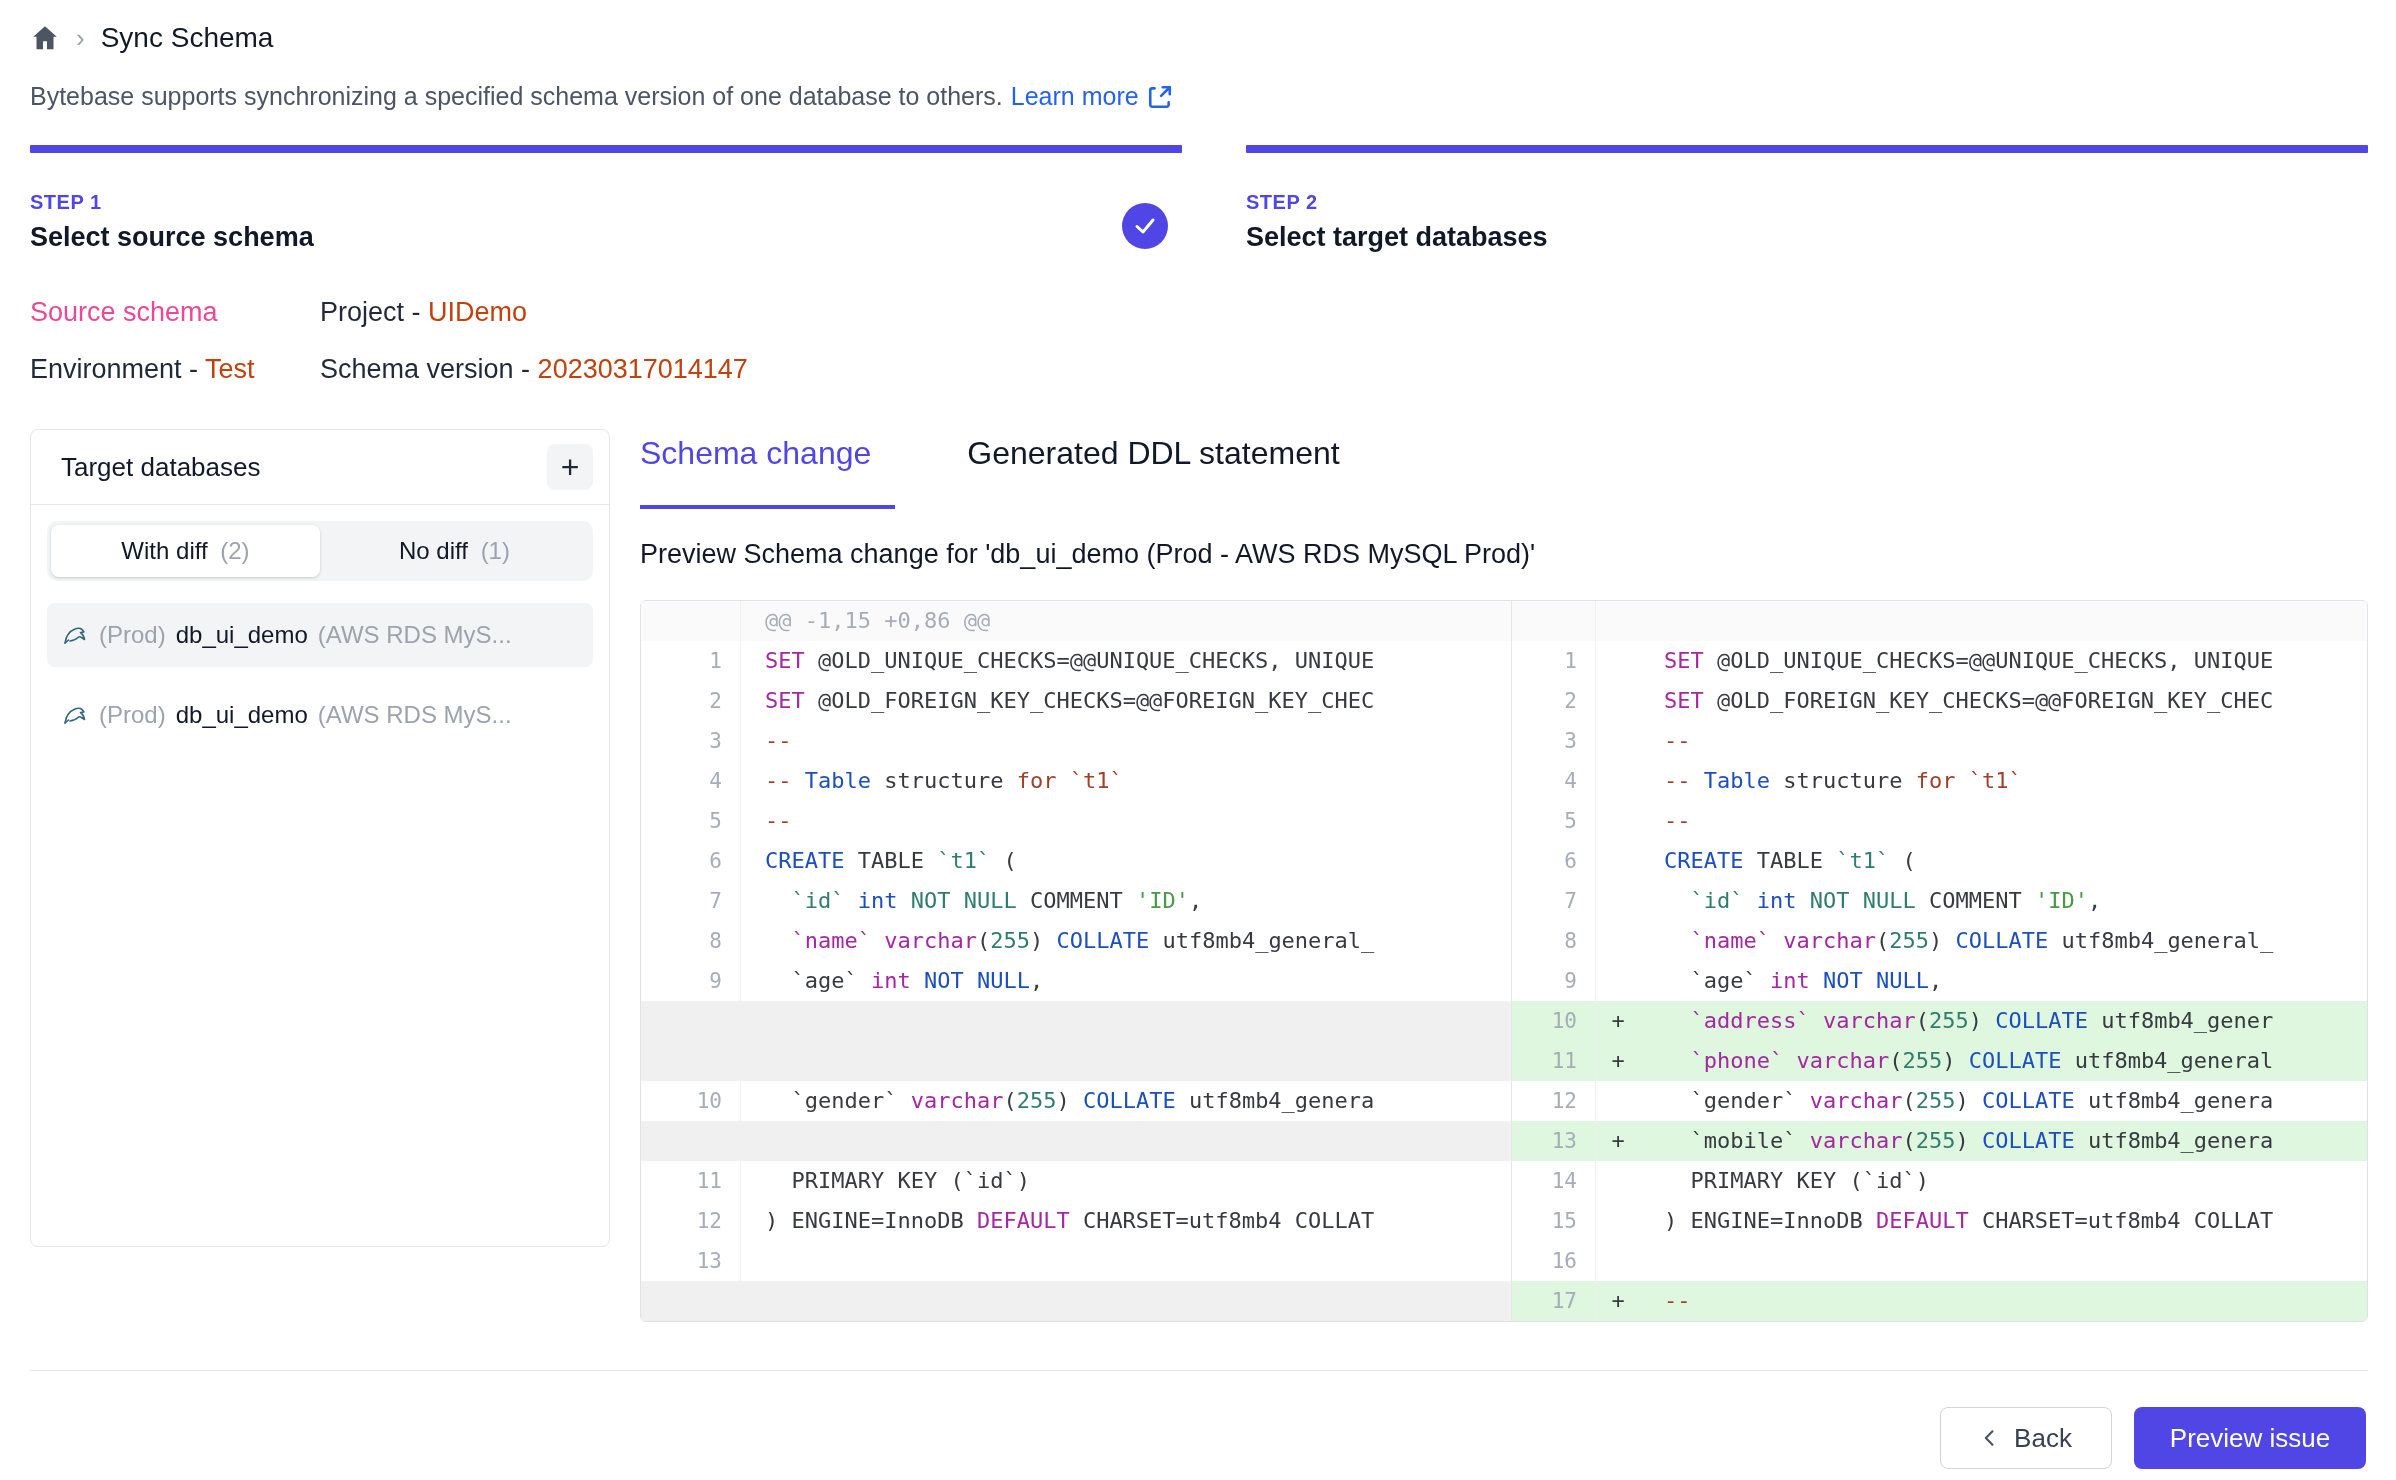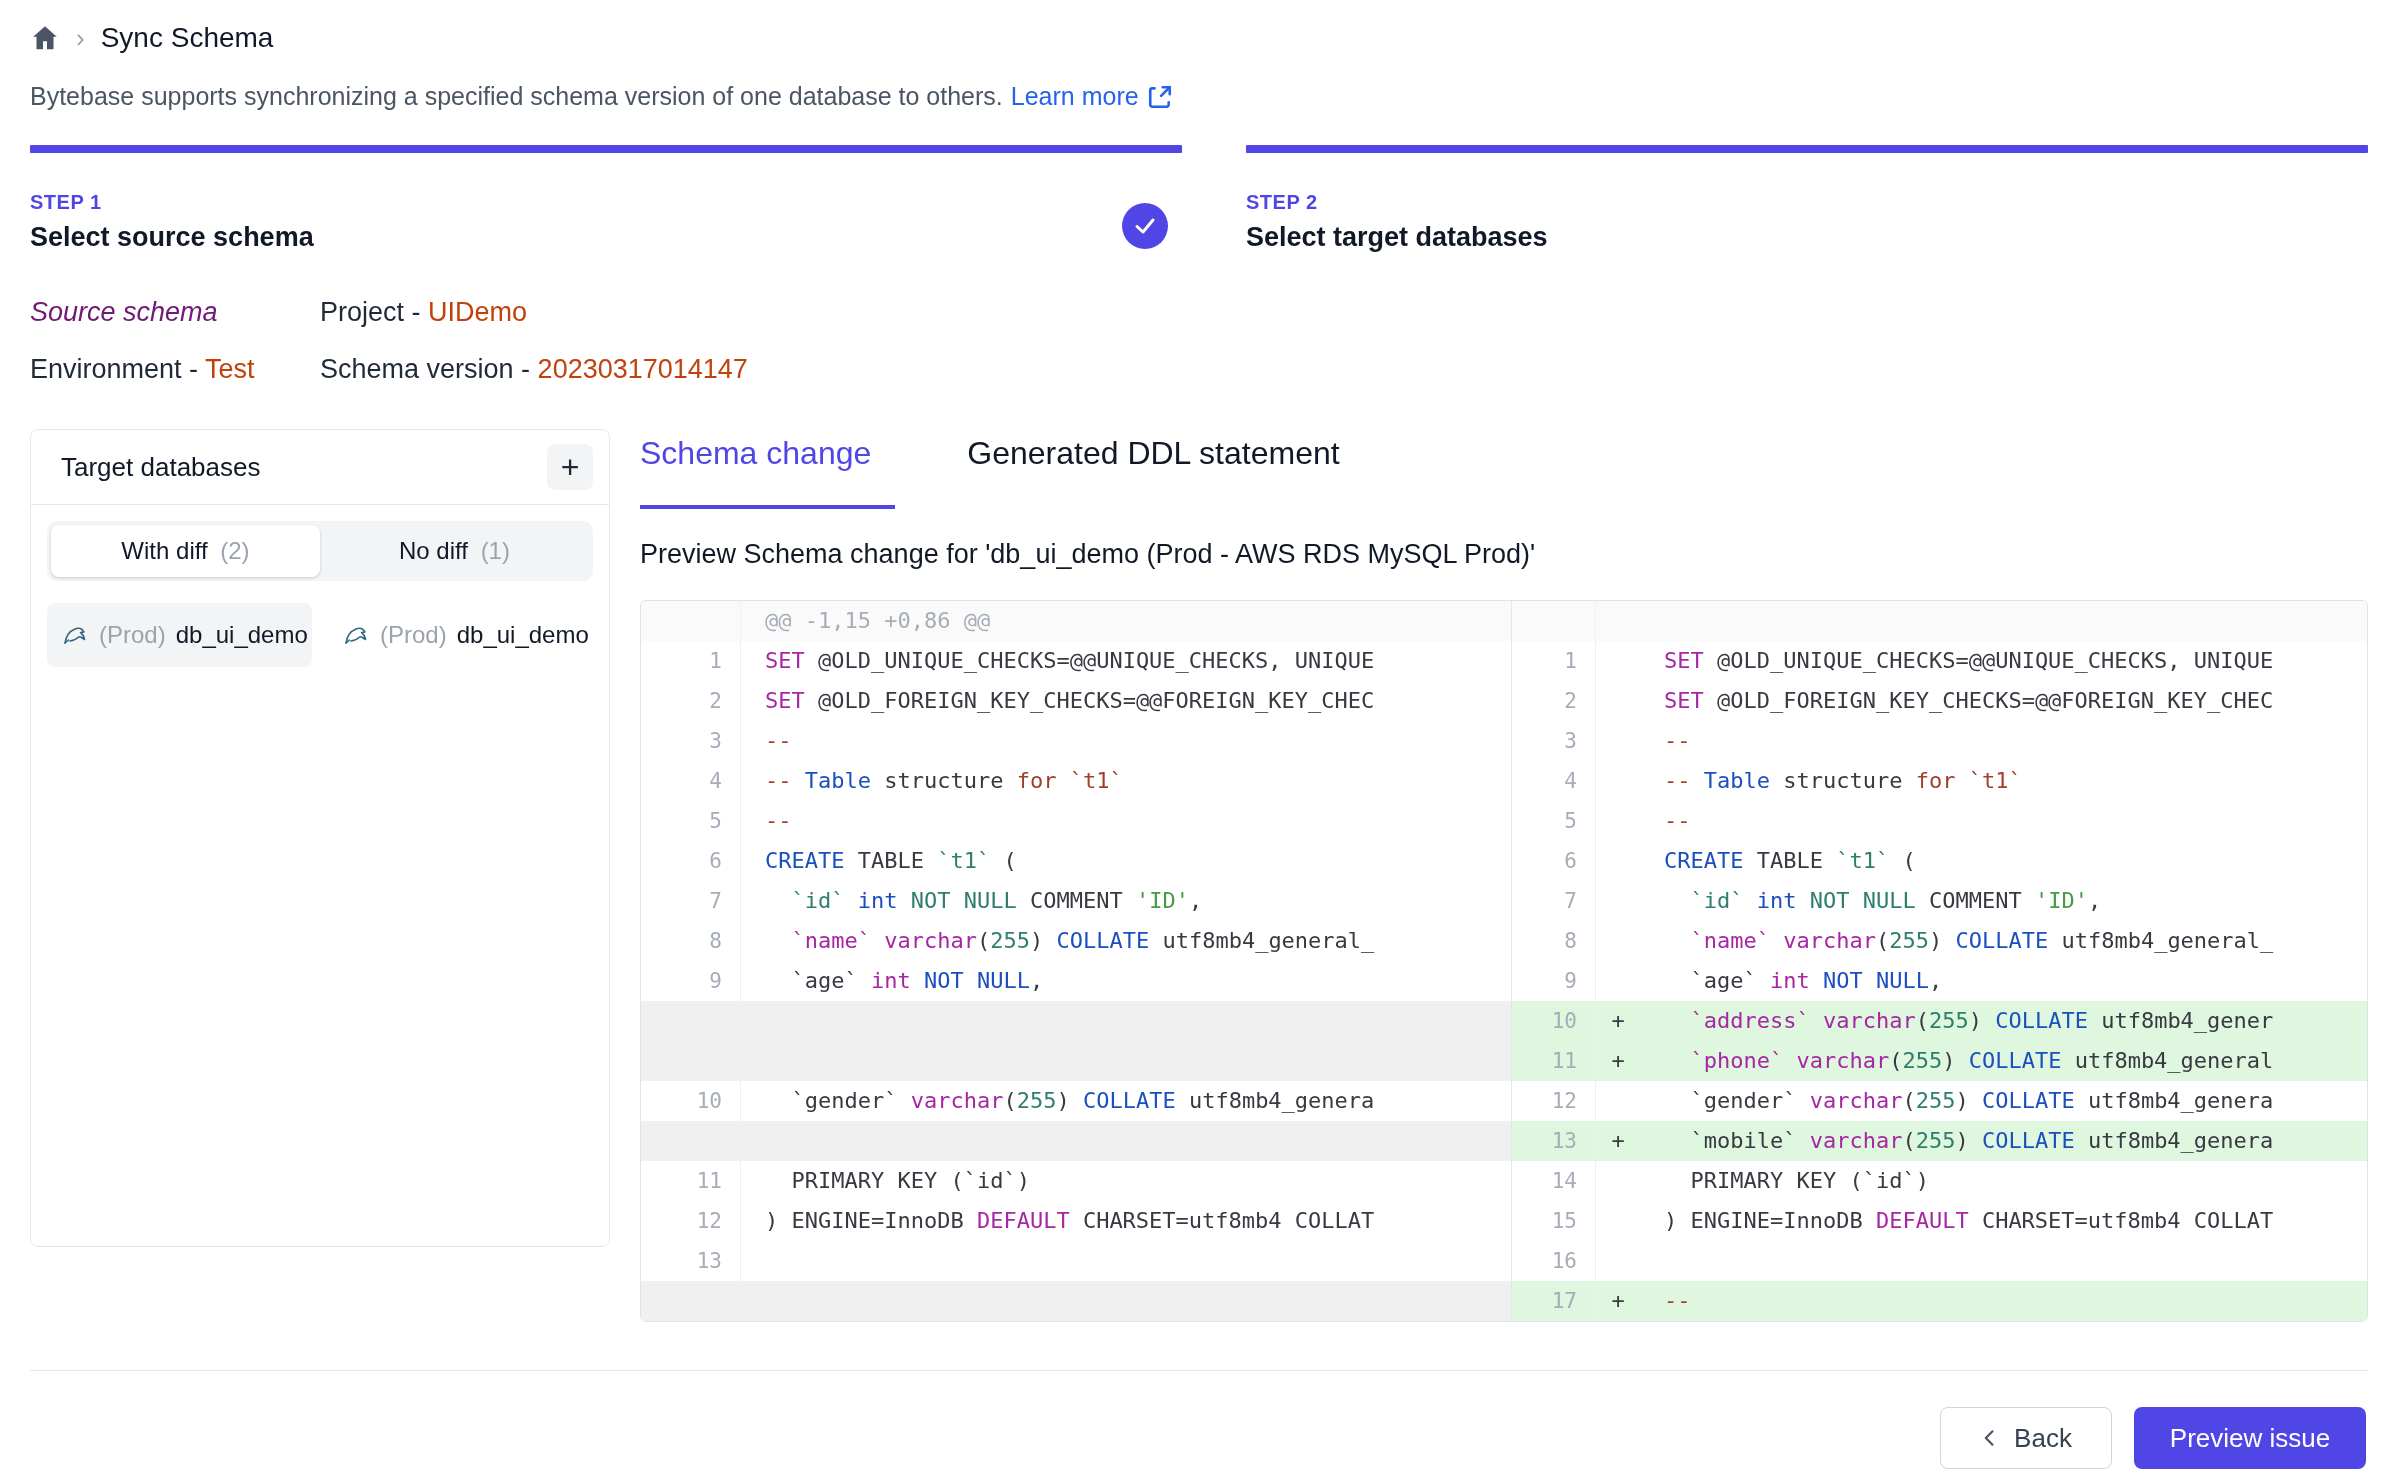--- a/index.html
+++ b/index.html
@@ -25,39 +25,39 @@
   .step-col.c2 { flex:1; }
   .step-bar { height:8px; background:#4f46e5; border-radius:1px; }
   .step-label { margin-top:38px; font-size:20px; font-weight:700; letter-spacing:.5px; color:#4f46e5; }
   .step-title { margin-top:8px; font-size:27px; font-weight:600; color:#111827; }
   .step-check { position:absolute; right:14px; top:58px; width:46px; height:46px; border-radius:50%;
     background:#4f46e5; display:flex; align-items:center; justify-content:center; }
   .step-check svg { width:24px; height:24px; }
 
   
   .source { margin-top:44px; display:grid; grid-template-columns: 290px 340px auto; row-gap:26px; font-size:27px; }
-  .source .lbl { color:#701a75;font-style:italic; }
+  .source .lbl { color:#ec4899; }
   .source a { color:#c2410c; text-decoration:none; }
   .cellpair { white-space:nowrap; }
 
   
   .main { display:flex; margin-top:44px; gap:30px; align-items:flex-start; }
 
   
   .panel { width:580px; height:818px; border:1px solid #e5e7eb; border-radius:8px; background:#fff; overflow:hidden; }
   .panel-head { display:flex; align-items:center; justify-content:space-between; padding:14px 16px 14px 30px; border-bottom:1px solid #e5e7eb; }
   .panel-title { font-size:26px; font-weight:500; color:#111827; }
   .add-btn { width:46px; height:46px; border:none; background:#f3f4f6; border-radius:8px; font-size:32px; line-height:1;
     color:#1f2937; cursor:pointer; display:flex; align-items:center; justify-content:center; font-weight:300;}
   .seg { margin:16px; background:#f3f4f6; border-radius:10px; padding:4px; display:flex; }
   .seg button { flex:1; height:52px; border:none; border-radius:8px; background:transparent; font-size:24px;
     color:#111827; cursor:pointer; font-family:inherit; }
   .seg button.active { background:#fff; box-shadow:0 1px 3px rgba(0,0,0,.18); }
   .seg .cnt { color:#9ca3af; margin-left:6px; }
-  .db-list { padding:6px 16px; display:flex; flex-direction:row; gap:16px; }
+  .db-list { padding:6px 16px; display:flex; flex-direction:column; gap:16px; }
   .db-item { display:flex; align-items:center; gap:10px; height:64px; border-radius:8px; padding:0 14px;
     font-size:24px; cursor:pointer; white-space:nowrap; overflow:hidden; }
   .db-item.selected { background:#f3f4f6; }
   .db-item .env { color:#9ca3af; }
   .db-item .nm { color:#111827; font-weight:500; }
   .db-item .inst { color:#9ca3af; overflow:hidden; text-overflow:ellipsis; }
   .db-item svg { flex:0 0 28px; width:28px; height:28px; }
 
   
   .right-col { flex:1; min-width:0; }

